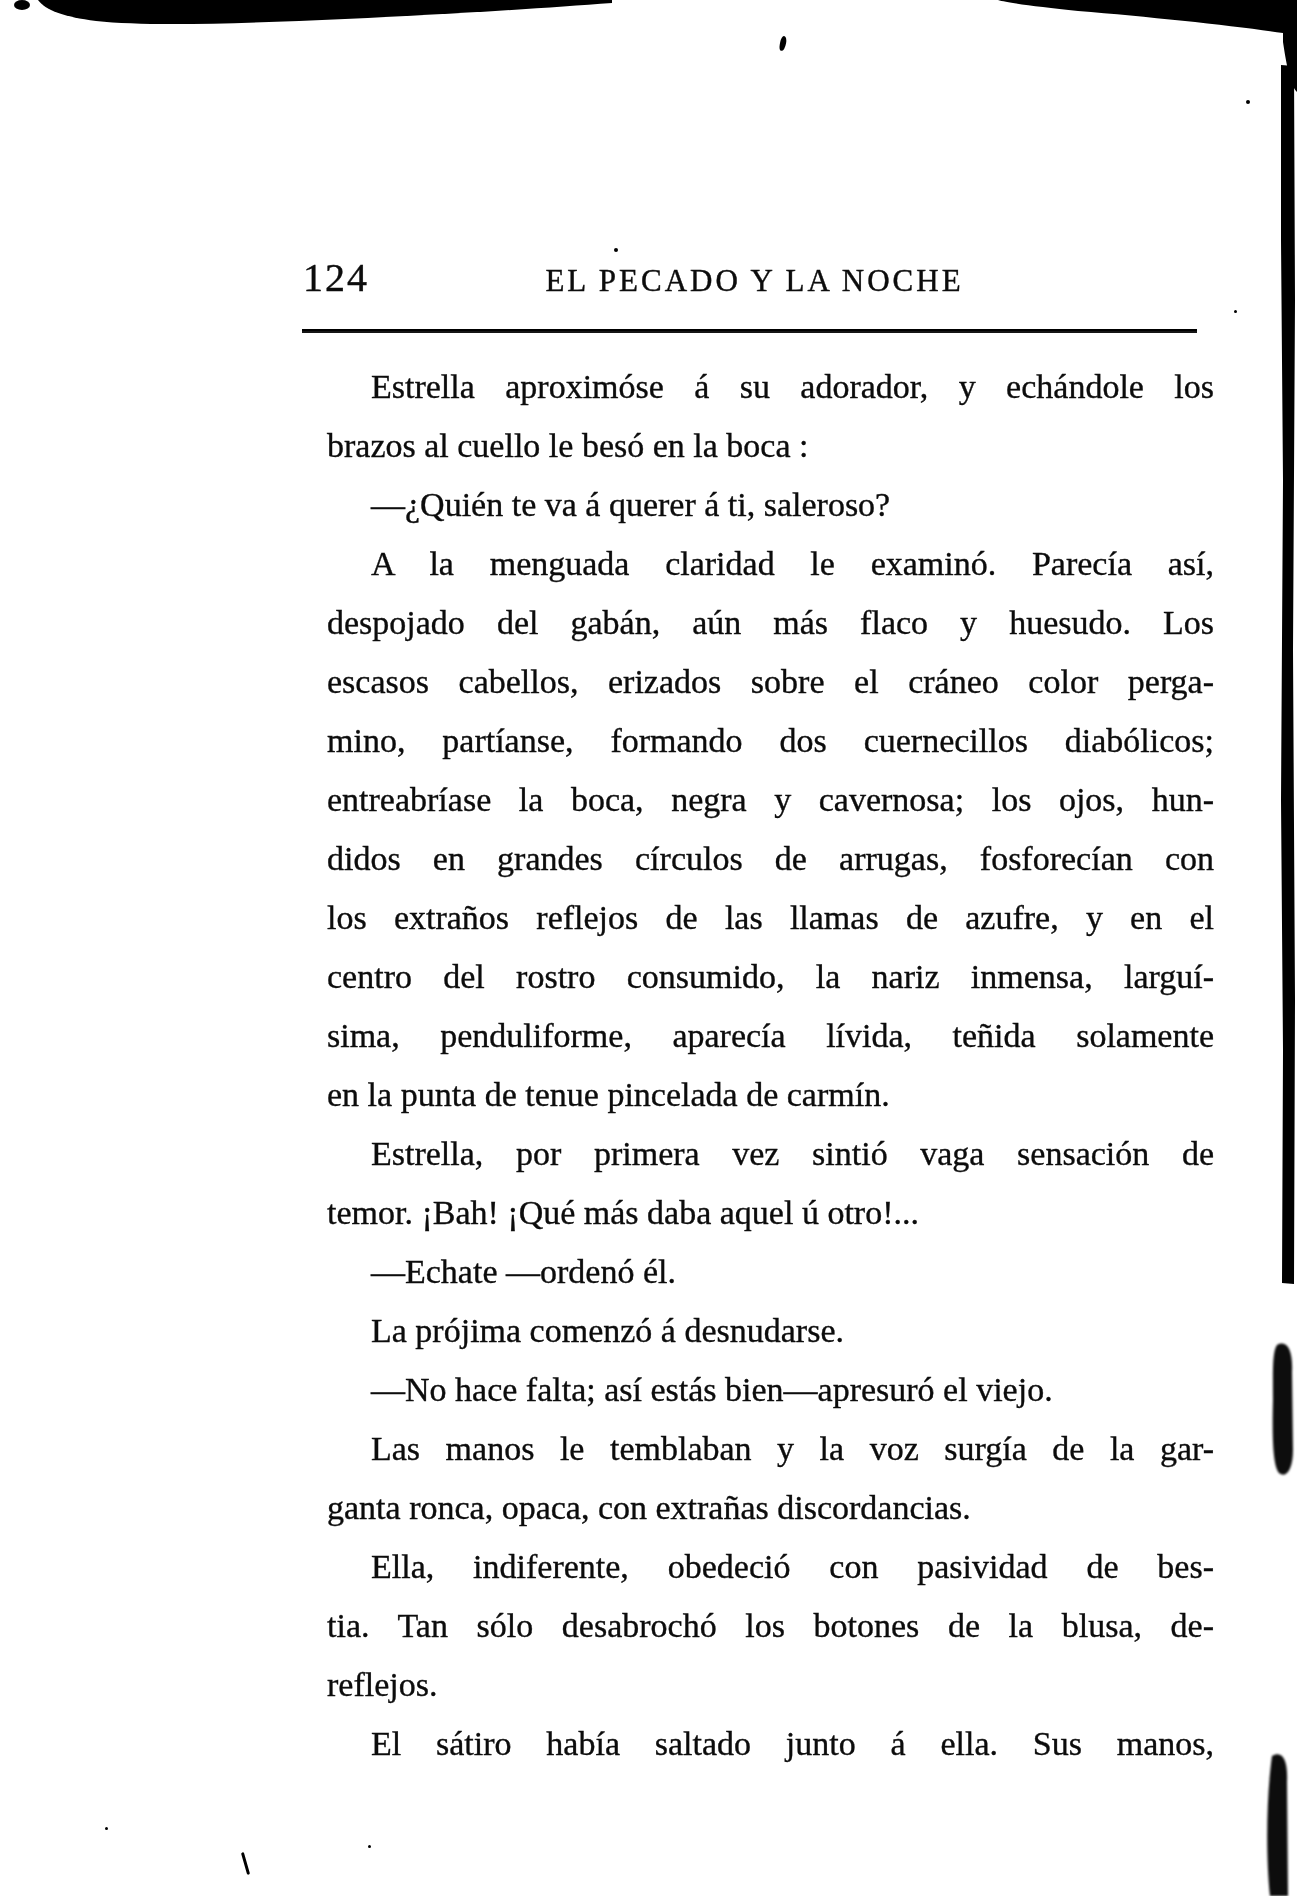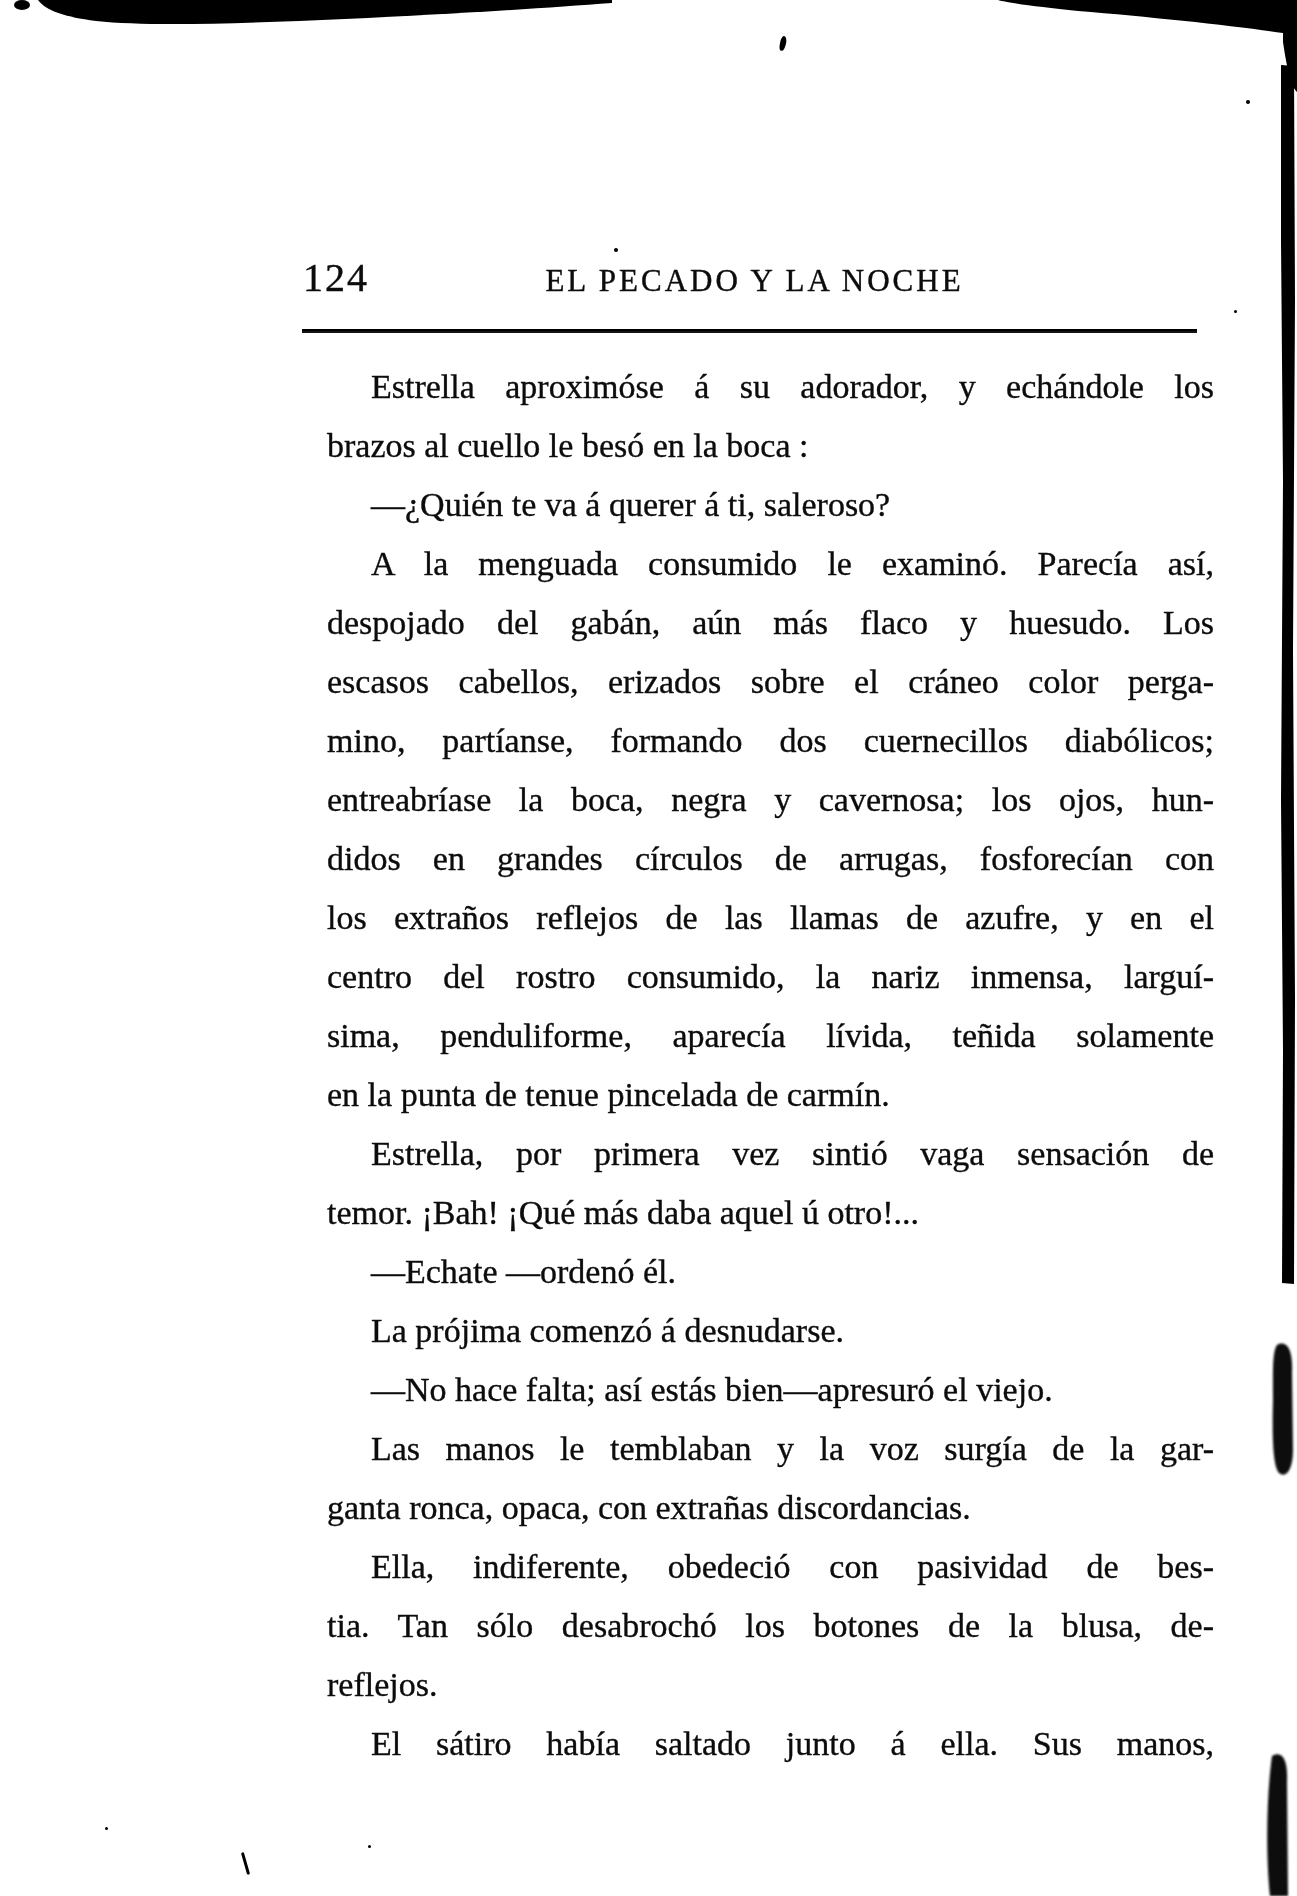--- a/index.html
+++ b/index.html
@@ -35,21 +35,21 @@
     <div class="pnum">124</div>
     <div class="ptitle">EL PECADO Y LA NOCHE</div>
   </div>
 
   <div class="rule"></div>
 
   <div class="text-block" id="text-block">
       <div class="line in j">Estrella aproximóse á su adorador, y echándole los</div>
       <div class="line">brazos al cuello le besó en la boca :</div>
       <div class="line in">—¿Quién te va á querer á ti, saleroso?</div>
-      <div class="line in j">A la menguada consumido le examinó. Parecía así,</div>
+      <div class="line in j">A la menguada claridad le examinó. Parecía así,</div>
       <div class="line j">despojado del gabán, aún más flaco y huesudo. Los</div>
       <div class="line j">escasos cabellos, erizados sobre el cráneo color perga-</div>
       <div class="line j">mino, partíanse, formando dos cuernecillos diabólicos;</div>
       <div class="line j">entreabríase la boca, negra y cavernosa; los ojos, hun-</div>
       <div class="line j">didos en grandes círculos de arrugas, fosforecían con</div>
       <div class="line j">los extraños reflejos de las llamas de azufre, y en el</div>
       <div class="line j">centro del rostro consumido, la nariz inmensa, larguí-</div>
       <div class="line j">sima, penduliforme, aparecía lívida, teñida solamente</div>
       <div class="line">en la punta de tenue pincelada de carmín.</div>
       <div class="line in j">Estrella, por primera vez sintió vaga sensación de</div>

